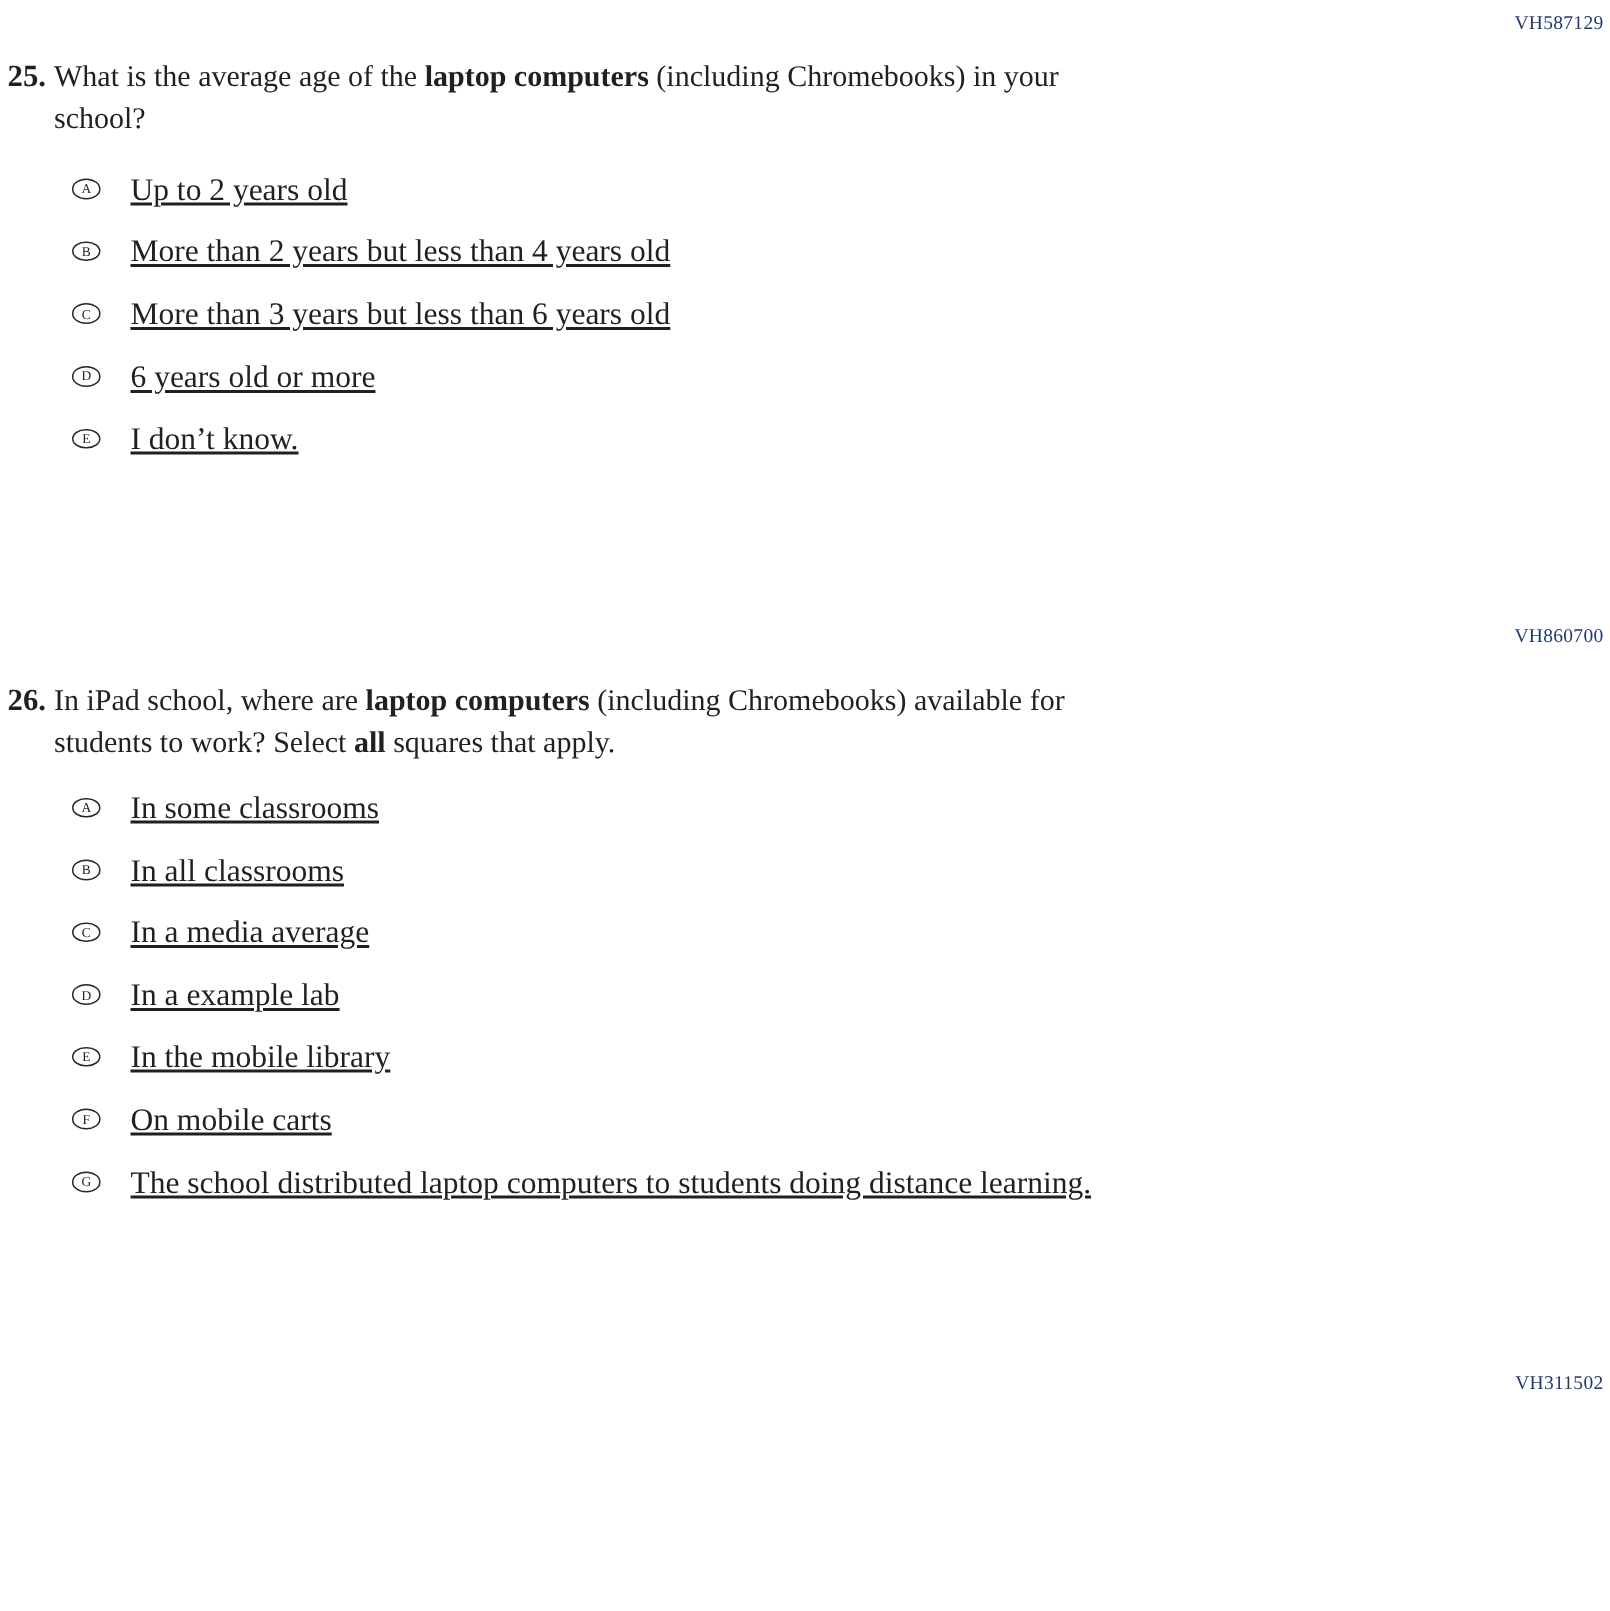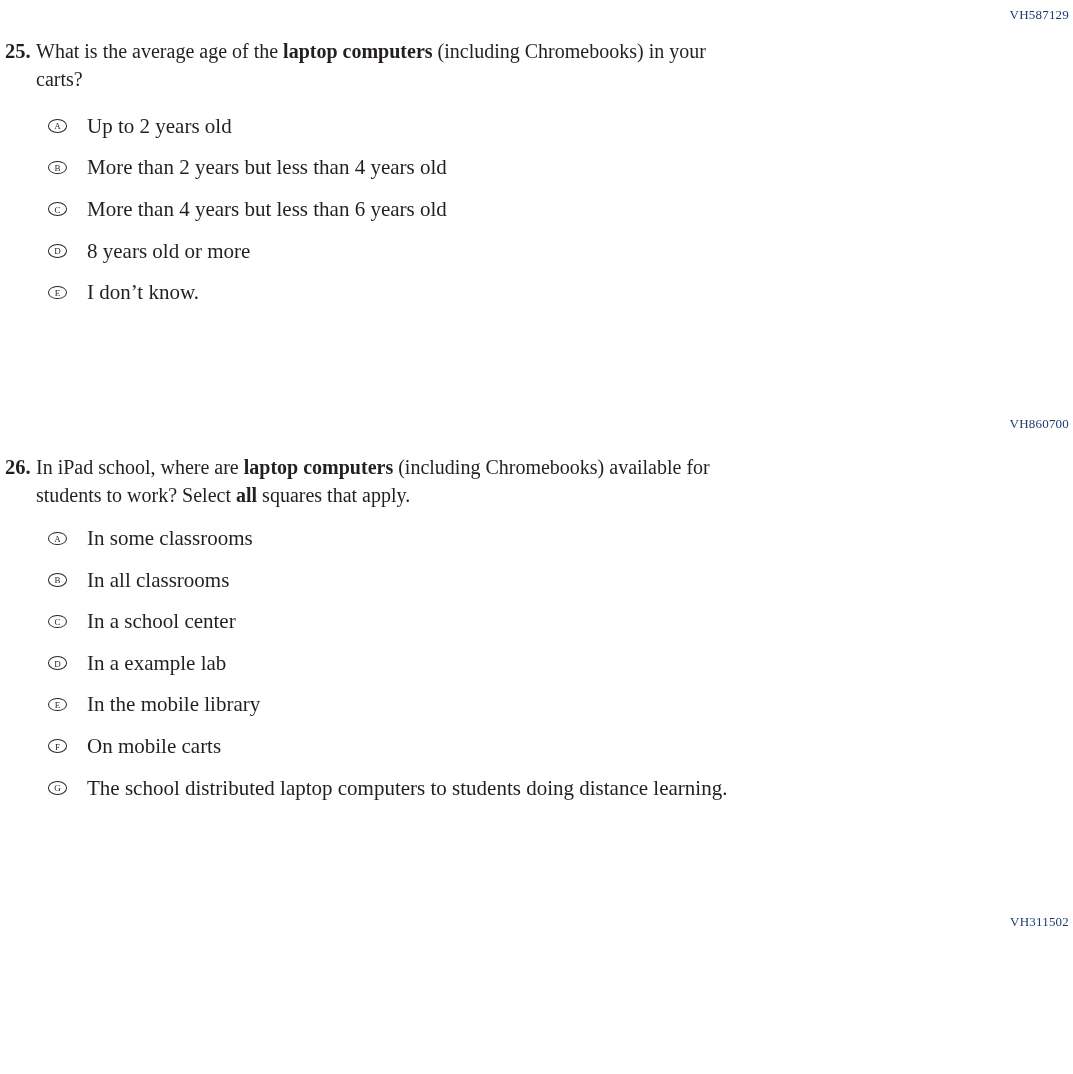--- a/index.html
+++ b/index.html
@@ -62,20 +62,21 @@
     line-height: 1;
     font-family: "Liberation Serif", serif;
     color: #231f20;
     transform: translateY(0.5px);
   }
   .olabel {
     margin-left: 20px;
     font-size: 21px;
     line-height: 22.5px;
     white-space: nowrap;
+    text-decoration: underline;
   }
   .digits {
     position: absolute;
     left: 48px;
     top: 1023px;
     display: flex;
     gap: 11.7px;
   }
   .digit-box {
     width: 28.3px;
@@ -90,48 +91,48 @@
 <body>
 
 <div class="canvas">
 
   <div class="code" style="top:7px;">VH587129</div>
 
   <div class="question" style="top:37px;">
     <span class="qnum">25.</span>
     <div class="qtext">
       <div class="qline"><span>What is the average age of the </span><b>laptop computers</b><span> (including Chromebooks) in your</span></div>
-      <div class="qline"><span>carts?</span></div>
+      <div class="qline"><span>school?</span></div>
     </div>
   </div>
 
   <div class="opts" style="top:114.5px;">
     <div class="opt">
       <span class="bubble">
           <span class="bletter">A</span>
         </span>
       <span class="olabel">Up to 2 years old</span>
     </div>
     <div class="opt">
       <span class="bubble">
           <span class="bletter">B</span>
         </span>
       <span class="olabel">More than 2 years but less than 4 years old</span>
     </div>
     <div class="opt">
       <span class="bubble">
           <span class="bletter">C</span>
         </span>
-      <span class="olabel">More than 4 years but less than 6 years old</span>
+      <span class="olabel">More than 3 years but less than 6 years old</span>
     </div>
     <div class="opt">
       <span class="bubble">
           <span class="bletter">D</span>
         </span>
-      <span class="olabel">8 years old or more</span>
+      <span class="olabel">6 years old or more</span>
     </div>
     <div class="opt">
       <span class="bubble">
           <span class="bletter">E</span>
         </span>
       <span class="olabel">I don’t know.</span>
     </div>
   </div>
 
   <div class="code" style="top:416px;">VH860700</div>
@@ -154,21 +155,21 @@
     <div class="opt" style="margin-bottom:19.1px;">
       <span class="bubble">
           <span class="bletter">B</span>
         </span>
       <span class="olabel">In all classrooms</span>
     </div>
     <div class="opt" style="margin-bottom:19.1px;">
       <span class="bubble">
           <span class="bletter">C</span>
         </span>
-      <span class="olabel">In a school center</span>
+      <span class="olabel">In a media average</span>
     </div>
     <div class="opt" style="margin-bottom:19.1px;">
       <span class="bubble">
           <span class="bletter">D</span>
         </span>
       <span class="olabel">In a example lab</span>
     </div>
     <div class="opt" style="margin-bottom:19.1px;">
       <span class="bubble">
           <span class="bletter">E</span>

